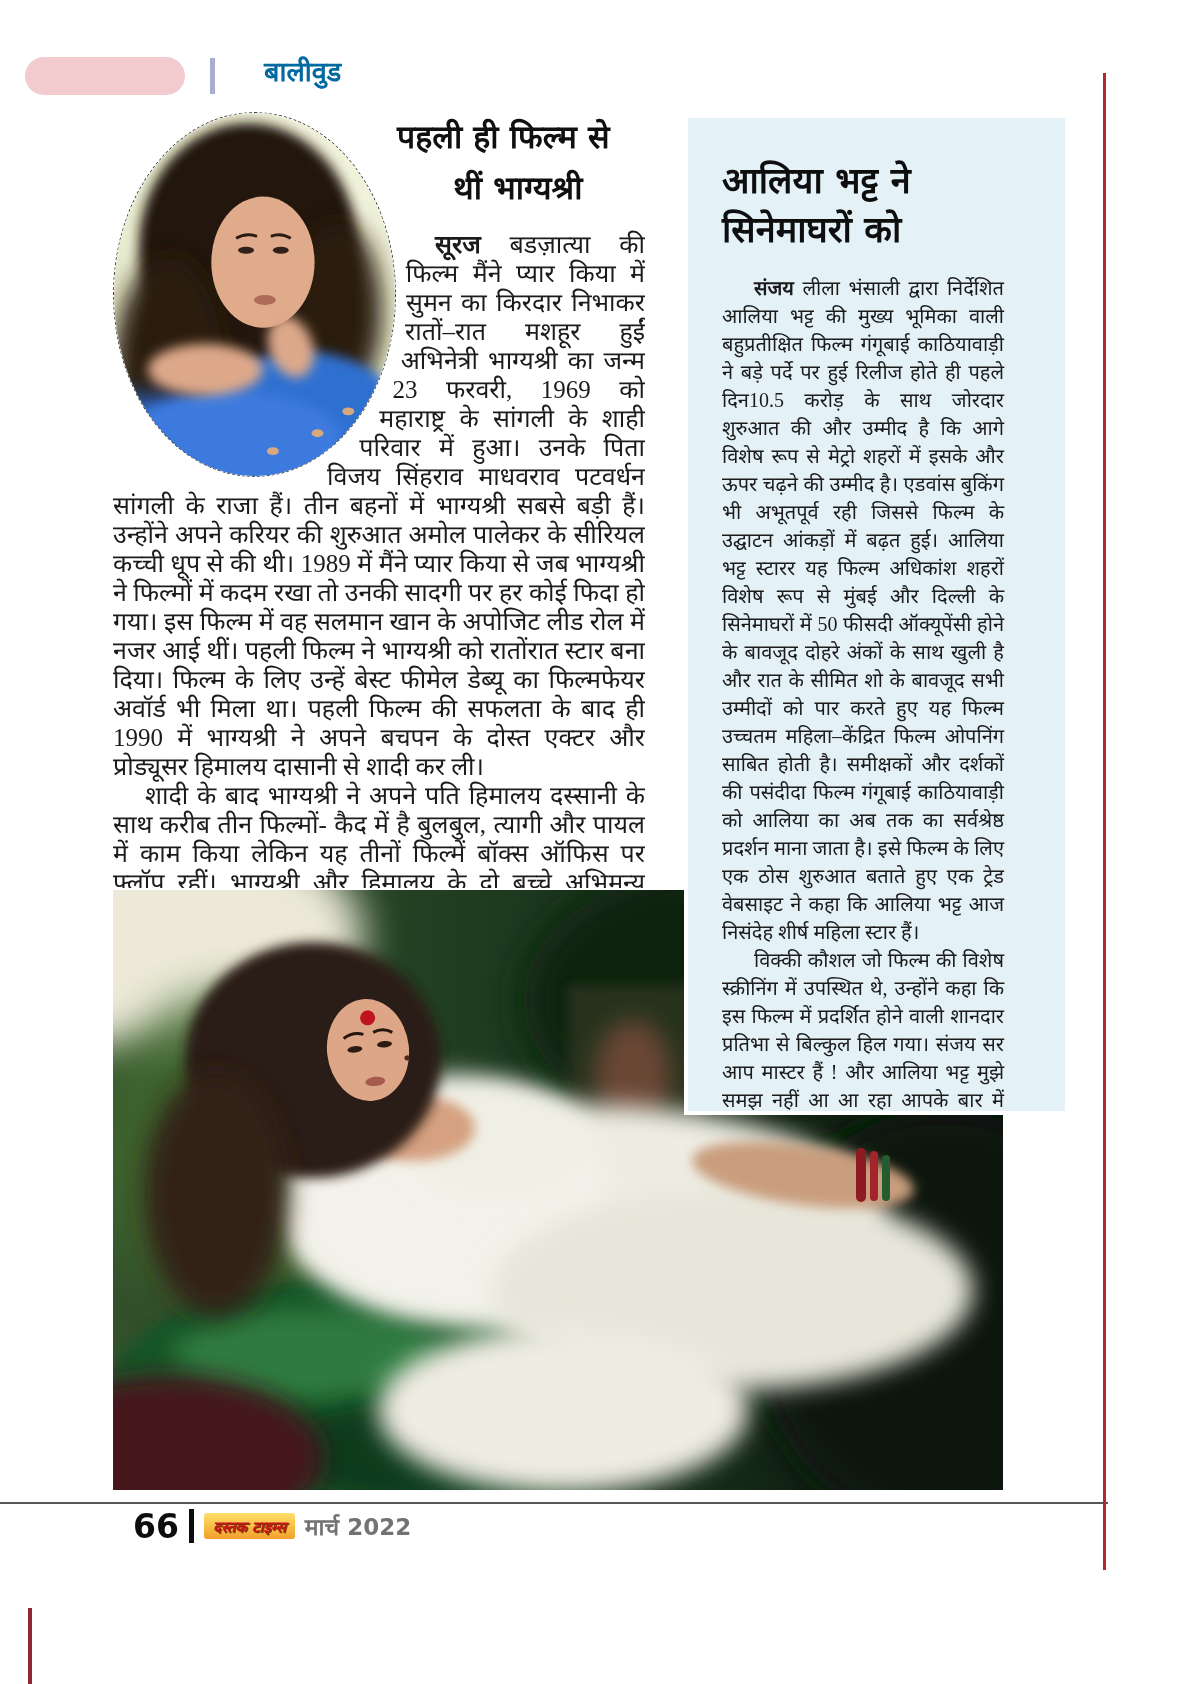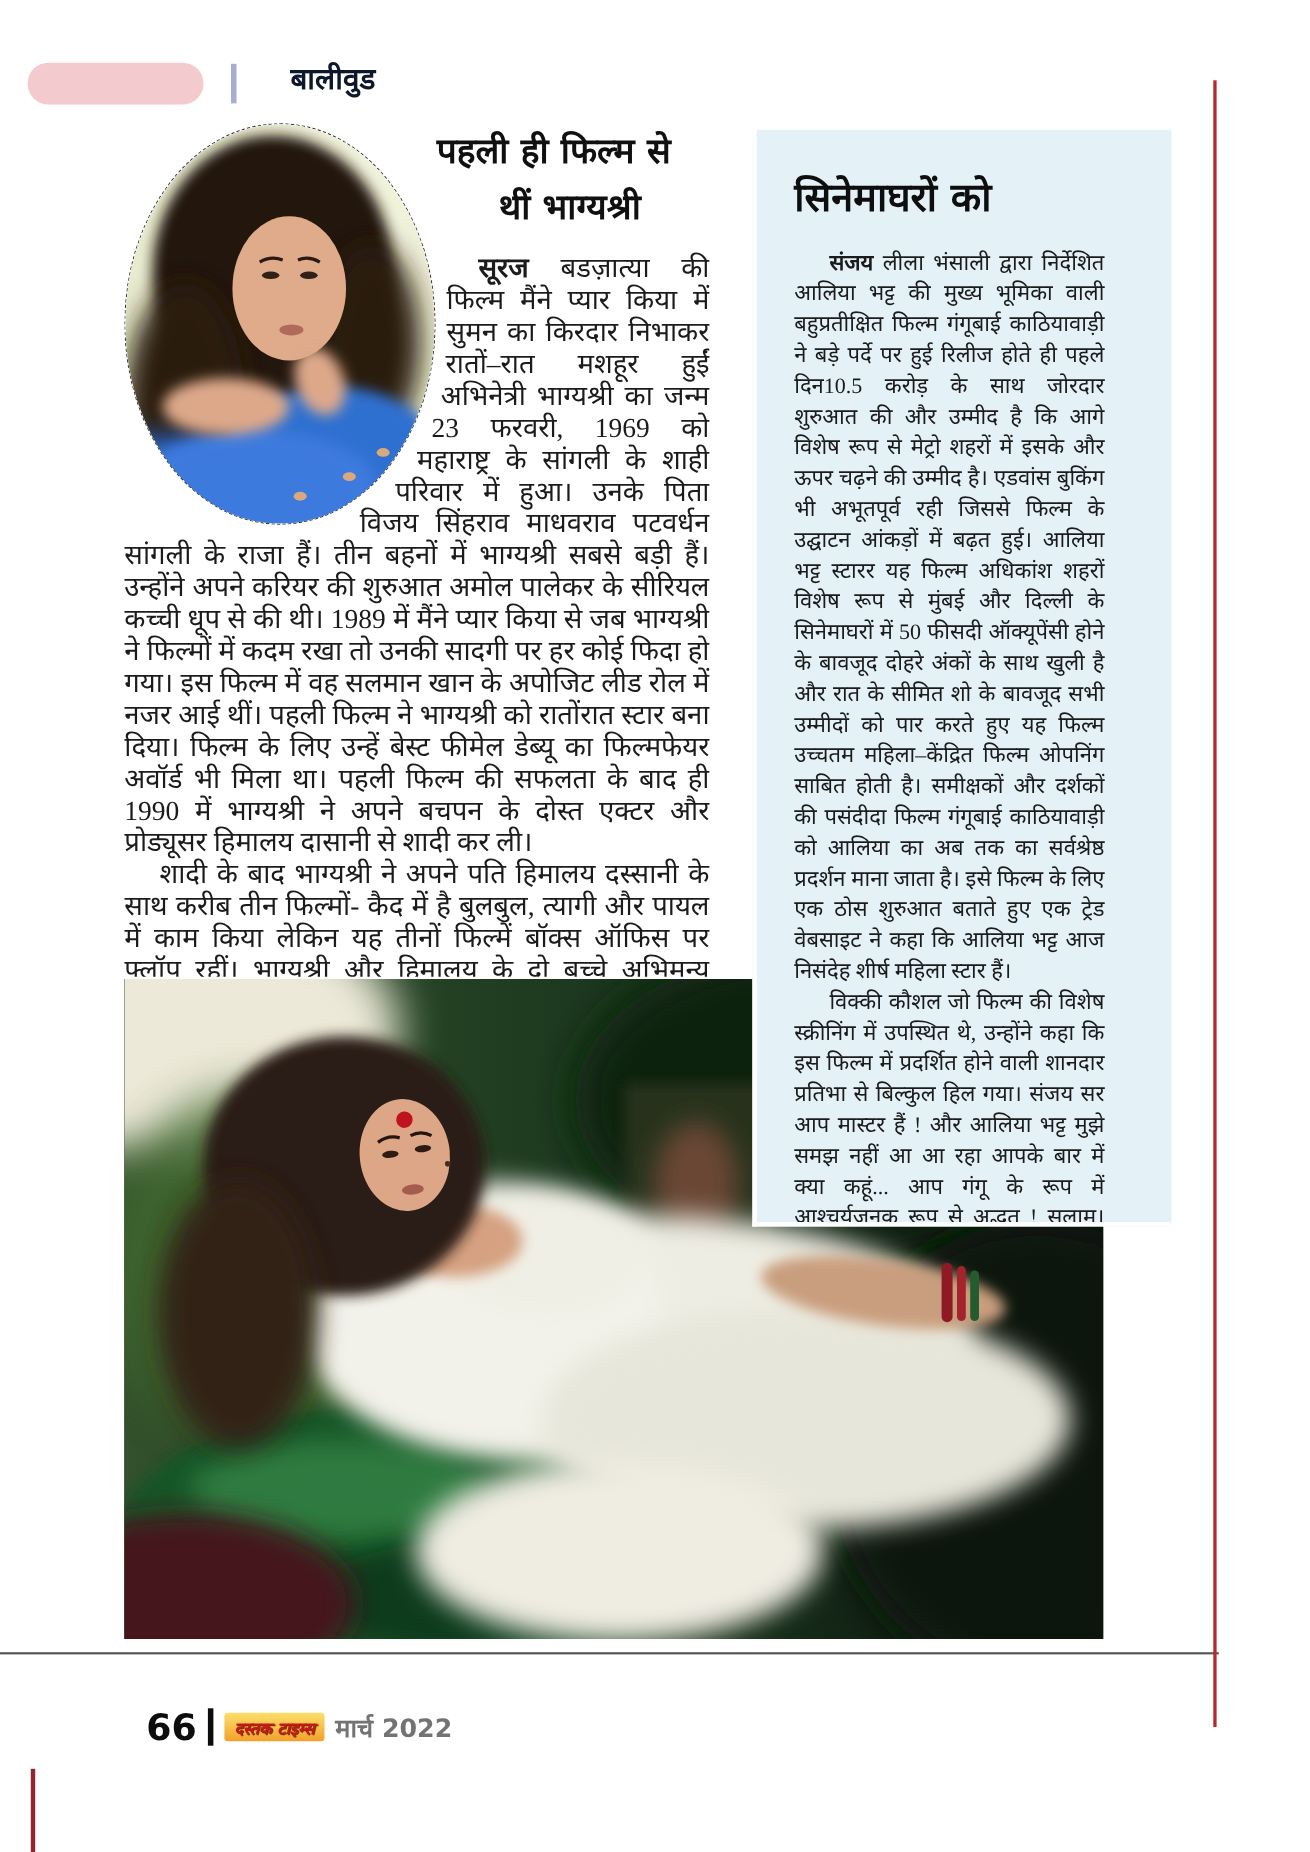--- a/index.html
+++ b/index.html
@@ -3,21 +3,21 @@
 <meta charset="utf-8">
 <style>
   html,body{margin:0;padding:0;}
   body{
     width:1191px;height:1684px;position:relative;background:#ffffff;
     font-family:"DejaVu Sans", sans-serif;color:#1c1c1c;overflow:hidden;
   }
   .hdr-pill{position:absolute;left:25px;top:57px;width:160px;height:38px;
     border-radius:19px;background:#f3cbcf;}
   .hdr-sep{position:absolute;left:210px;top:58px;width:5px;height:36px;background:#a9aed0;}
-  .hdr-tag{position:absolute;left:264px;top:52px;font-size:27px;font-weight:700;color:#0f172a;}
+  .hdr-tag{position:absolute;left:264px;top:52px;font-size:27px;font-weight:700;color:#0369a1;}
 
   
   .left-article{position:absolute;left:113px;top:110px;width:532px;height:778px;overflow:hidden;z-index:2;}
   .portrait{float:left;width:283px;height:365px;margin:2px 10px 6px 0;
     shape-outside:ellipse(50% 50% at 50% 50%);}
   .portrait-inner{width:100%;height:100%;border-radius:50%;border:1px dashed #3a3a3a;
     overflow:hidden;box-sizing:border-box;}
   .portrait-inner svg{display:block;}
   .left-headline{margin:2px 0 16px 0;text-align:center;font-size:32px;line-height:51px;
     font-weight:700;color:#101010;}
@@ -38,21 +38,21 @@
   
   .main-photo{position:absolute;left:113px;top:890px;width:890px;height:600px;
     z-index:1;overflow:hidden;background:#16241a;}
 
   
   .rule-right{position:absolute;left:1103px;top:73px;width:3px;height:1497px;background:#b5292e;z-index:5;}
   .rule-bottom-left{position:absolute;left:28px;top:1608px;width:4px;height:76px;background:#8f2630;}
   .footer-line{position:absolute;left:0;top:1502px;width:1108px;height:2px;background:#56575b;}
 
   
-  .footer{position:absolute;left:133px;top:1550px;height:40px;display:flex;
+  .footer{position:absolute;left:133px;top:1506px;height:40px;display:flex;
     align-items:center;gap:10px;z-index:6;}
   .page-num{font-size:33px;font-weight:800;color:#0d0d0d;line-height:1;}
   .footer-bar{width:5px;height:34px;background:#0d0d0d;}
   .logo-box{background:linear-gradient(180deg,#fce06a,#f2a02c);padding:3px 9px;border-radius:3px;}
   .logo-text{font-size:15px;font-weight:800;font-style:italic;color:#c8161d;
     text-shadow:1px 1px 0 #7a3b00;white-space:nowrap;}
   .issue{font-size:23px;font-weight:700;color:#737373;}
 </style>
 </head>
 <body>
@@ -163,20 +163,21 @@
       <path d="M262 143 q10 -4 19 2" stroke="#241510" stroke-width="3" fill="none"></path>
       <ellipse cx="259" cy="192" rx="10" ry="4.6" fill="#a55c4e"></ellipse>
       <circle cx="258" cy="128" r="7.5" fill="#c01320"></circle>
       <circle cx="293" cy="172" r="2.6" fill="#4a2a1c"></circle>
     </g>
   </svg>
 </div>
 
 <div class="right-panel">
   <h2 class="right-headline">
+    <span>आलिया भट्ट ने</span>
     <span>सिनेमाघरों को</span>
   </h2>
   <p class="body-p"><span class="lead">संजय</span><span> लीला भंसाली द्वारा निर्देशित आलिया भट्ट की मुख्य भूमिका वाली  बहुप्रतीक्षित फिल्म गंगूबाई काठियावाड़ी ने बड़े पर्दे पर हुई रिलीज होते ही पहले दिन10.5 करोड़ के साथ जोरदार शुरुआत की और उम्मीद है कि आगे विशेष रूप से मेट्रो शहरों में इसके और ऊपर चढ़ने की उम्मीद है। एडवांस बुकिंग भी अभूतपूर्व रही जिससे फिल्म के उद्घाटन आंकड़ों में बढ़त हुई। आलिया भट्ट स्टारर यह फिल्म अधिकांश शहरों विशेष रूप से मुंबई और दिल्ली के सिनेमाघरों में 50 फीसदी ऑक्यूपेंसी होने के बावजूद दोहरे अंकों के साथ खुली है और रात के सीमित शो के बावजूद सभी उम्मीदों को पार करते हुए यह फिल्म उच्चतम महिला–केंद्रित फिल्म ओपनिंग साबित होती है। समीक्षकों  और दर्शकों की पसंदीदा फिल्म गंगूबाई काठियावाड़ी को आलिया का अब तक का सर्वश्रेष्ठ प्रदर्शन माना जाता है। इसे फिल्म के लिए एक ठोस शुरुआत बताते हुए एक ट्रेड वेबसाइट ने कहा कि आलिया भट्ट आज निसंदेह शीर्ष महिला स्टार हैं।</span></p>
   <p class="body-p"><span>विक्की कौशल जो फिल्म की विशेष स्क्रीनिंग में उपस्थित थे, उन्होंने कहा कि इस फिल्म में प्रदर्शित होने वाली शानदार प्रतिभा से बिल्कुल हिल गया।  संजय सर आप मास्टर हैं !  और आलिया भट्ट मुझे समझ नहीं आ आ रहा आपके बार में क्या कहूं... आप गंगू के रूप में आश्चर्यजनक रूप से अद्भुत !  सलाम। अनिल कपूर ने भी ट्विटर पर पोस्ट किया, गंगूबाई काठियावाड़ी में संजय लीला भंसाली द्वारा बनाई गई दुनिया मंत्रमुग्ध कर देने वाली है ! फोटोग्राफी, संगीत, संवाद, गति में कविता को देखने जैसा है ! आलिया एक शब्द में अतिशयोक्तिपूर्ण है ! अभी भी गंगूबाई के नजारों और आवाजों से मैं रूबरू हूं। क्या खूब है ! फिल्म में अजय देवगन, विजय राज और शांतनु माहेश्वरी भी हैं।</span></p>
 </div>
 
 <div class="rule-right"></div>
 <div class="rule-bottom-left"></div>
 <div class="footer-line"></div>
 

